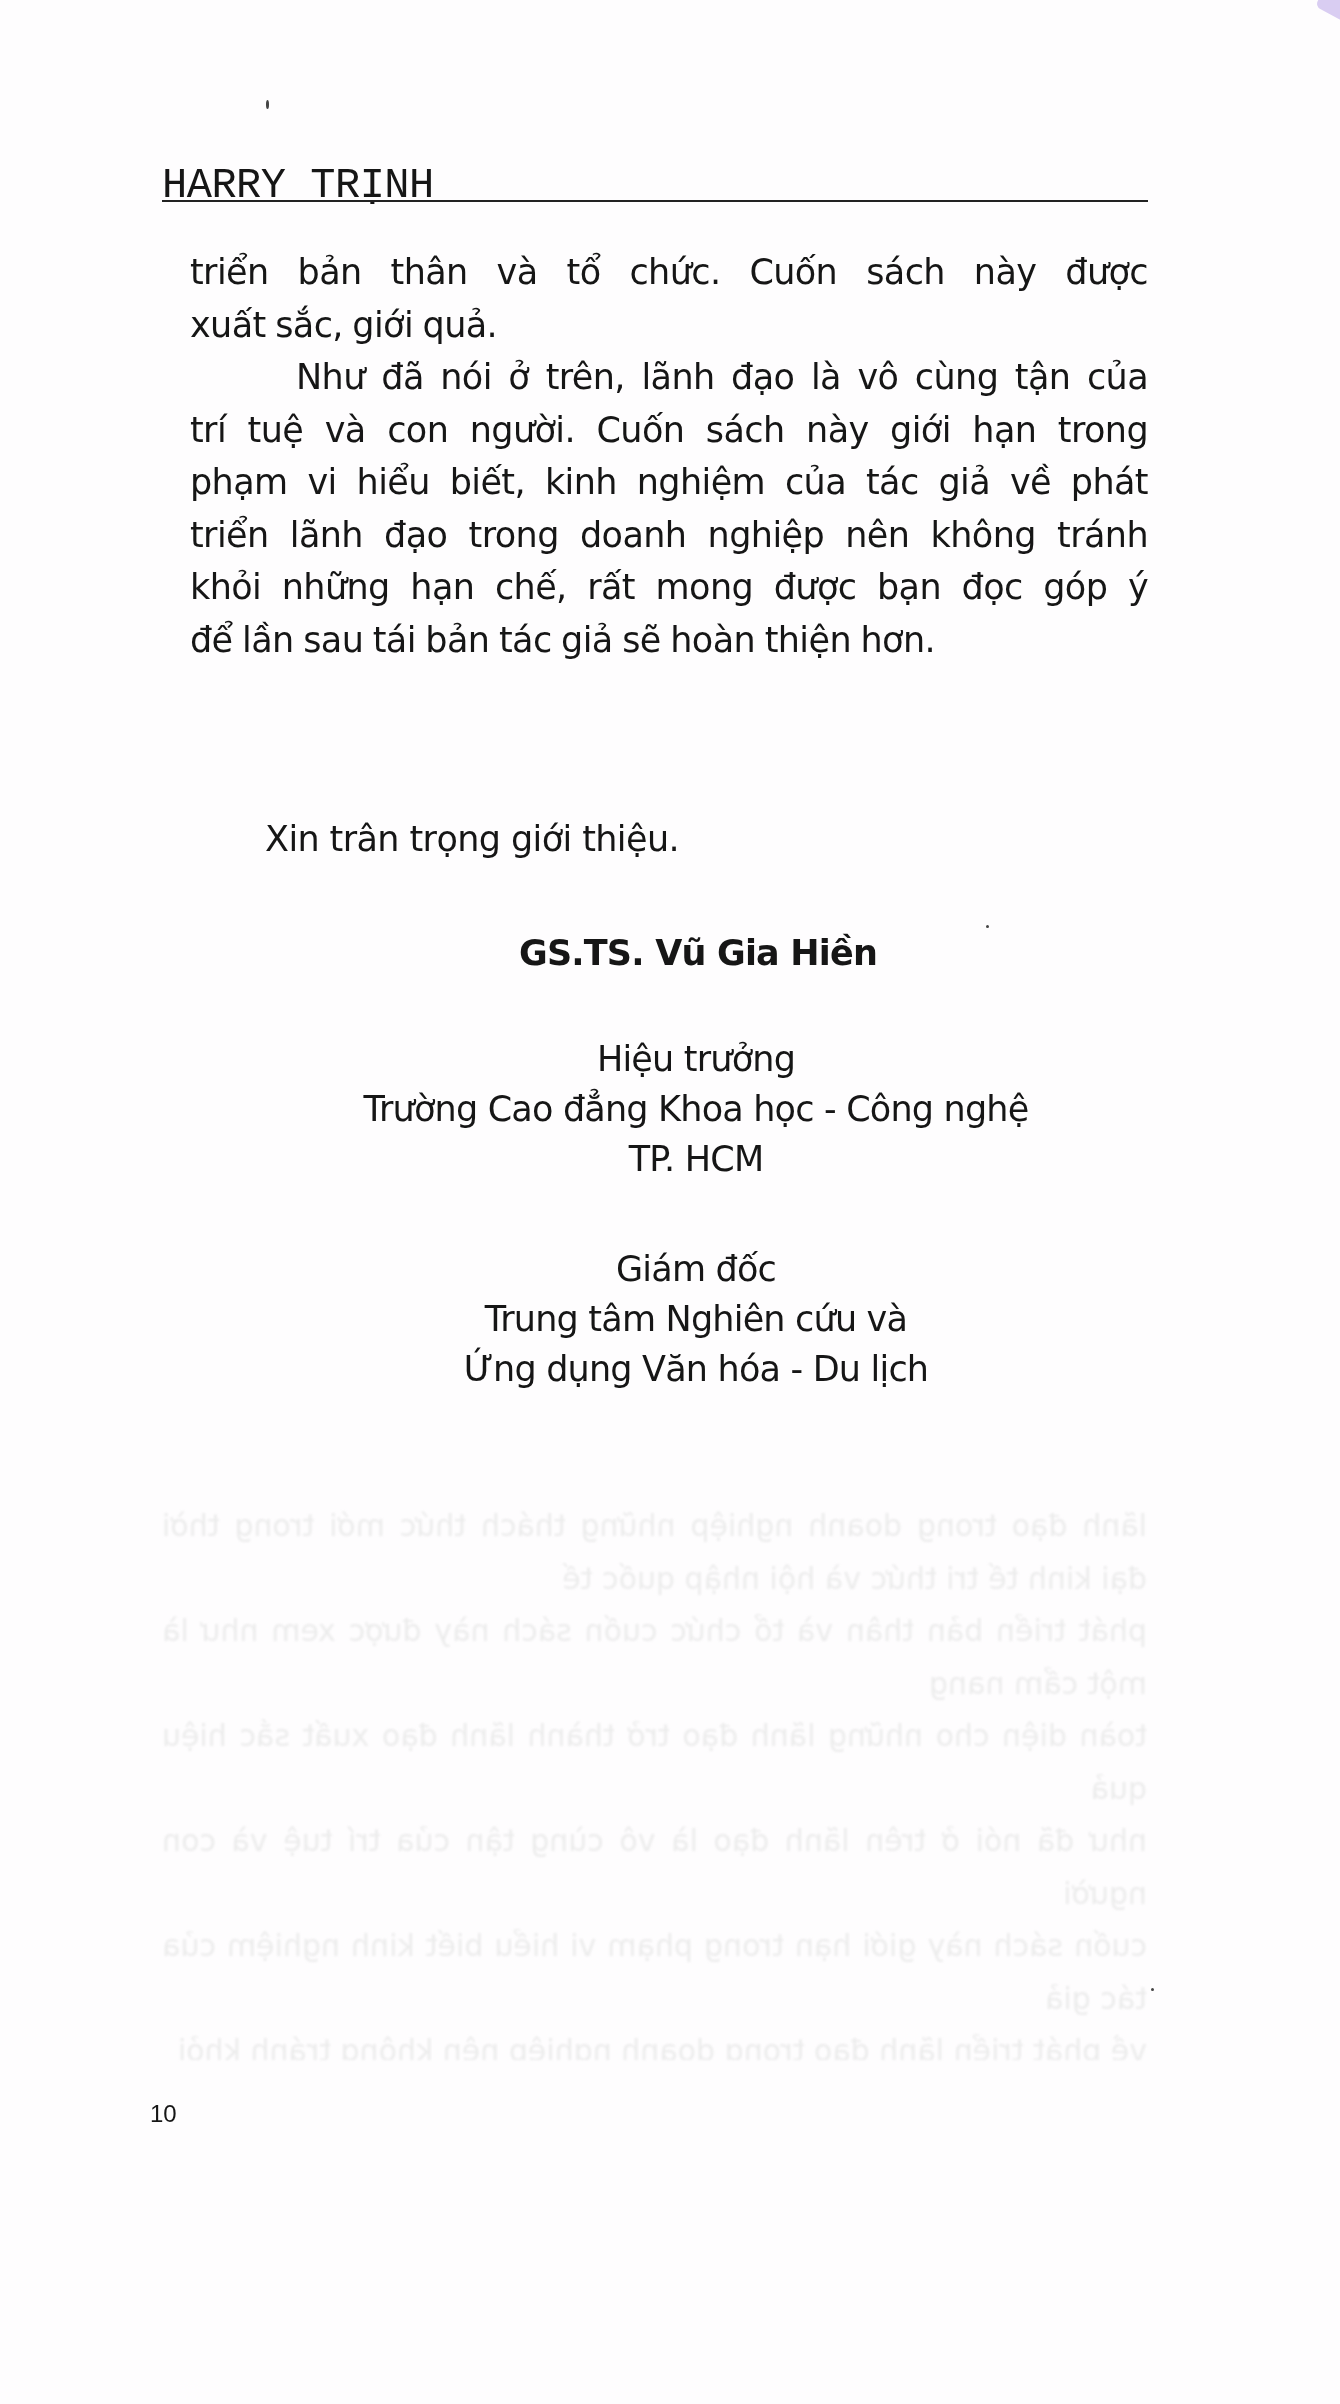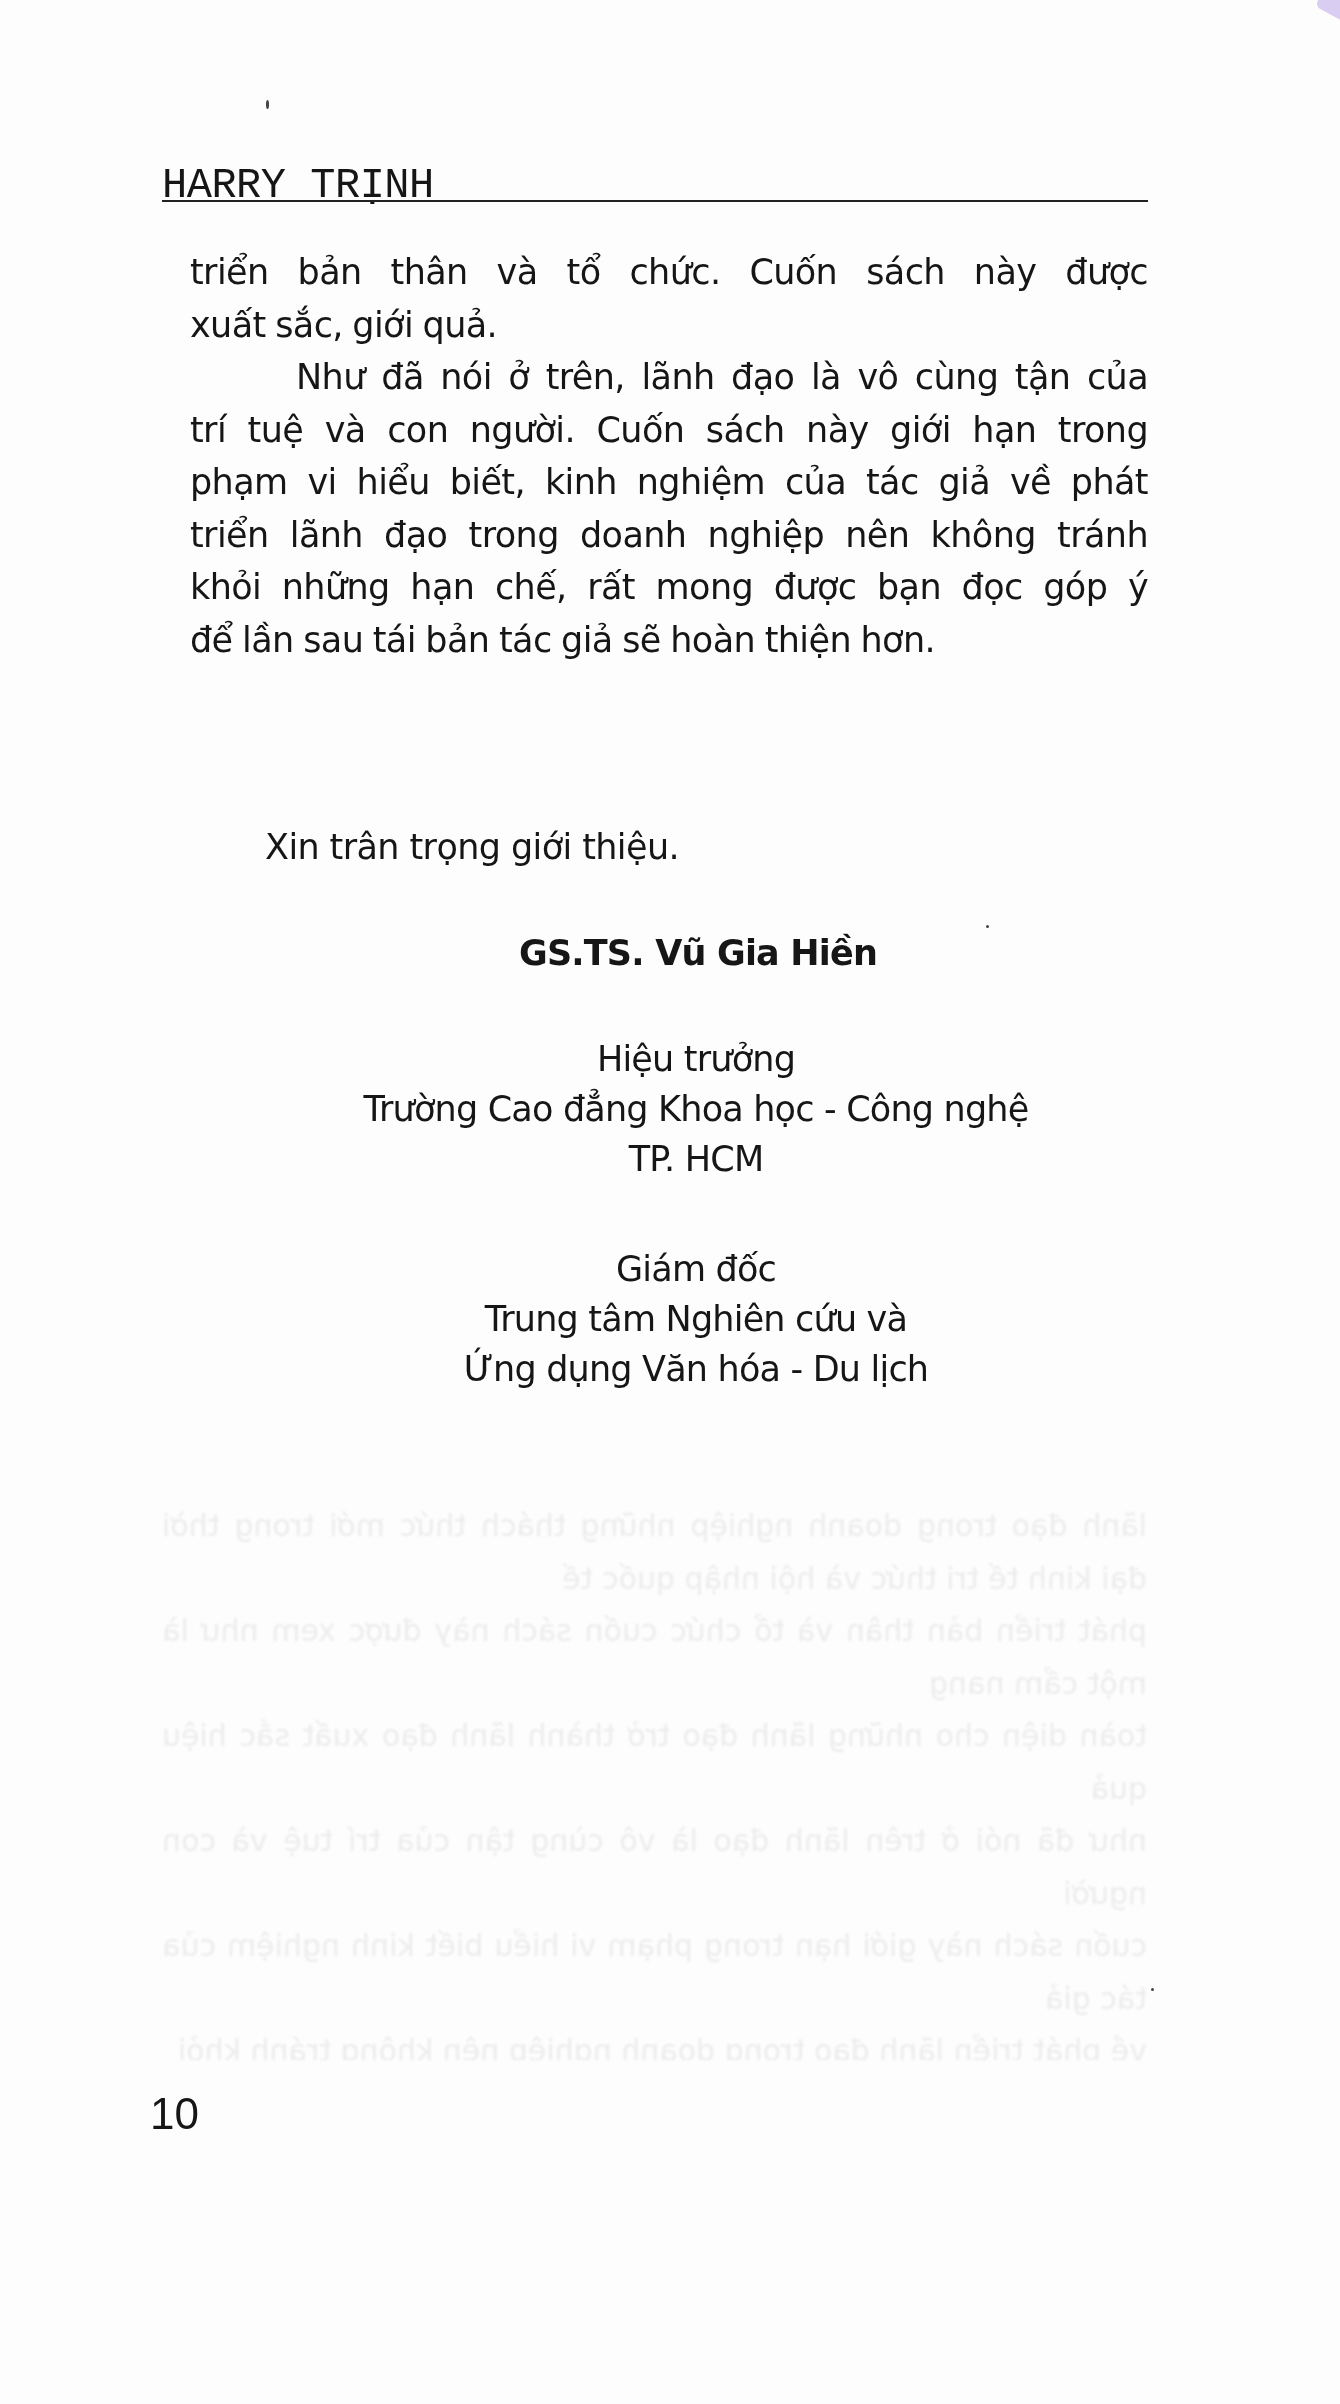--- a/index.html
+++ b/index.html
@@ -29,34 +29,34 @@
     font-size:35px; line-height:52.5px; text-align:justify;
     font-family:"DejaVu Sans", sans-serif; letter-spacing:-0.6px;
     word-spacing:-1px;
   }
   .body-text p { margin:0; }
   .line { display:block; text-align:justify; text-align-last:justify; white-space:nowrap;margin-left:28px; }
   .line.last { text-align-last:left; }
   .indent { padding-left:106px; }
   .closing {
     position:absolute; left:265px; top:813px;
-    font-size:35px; line-height:52px; letter-spacing:-0.6px;margin-top:8px;
+    font-size:35px; line-height:52px; letter-spacing:-0.6px;
   }
   .signature {
     position:absolute; left:0; width:1396px; top:927px;
     text-align:center; font-weight:bold; font-size:35px; line-height:52px;
     letter-spacing:-0.8px;
   }
   .sig-block {
     position:absolute; left:0; width:1392px; text-align:center;
     font-size:35px; line-height:50px; letter-spacing:-0.8px;
   }
   .sig-block div { display:block; }
   .page-number {
-    position:absolute; left:150px; top:2094px; font-size:44px; line-height:40px;
+    position:absolute; left:150px; top:2094px; font-size:24px; line-height:40px;
     font-family:"Liberation Sans", sans-serif;
   }
   .ghost {
     position:absolute; left:162px; width:985px; color:#ececec;
     font-size:30px; line-height:52.5px; filter:blur(1px);
     transform:scaleX(-1); text-align:justify; overflow:hidden;
   }
 </style>
 </head>
 <body>

